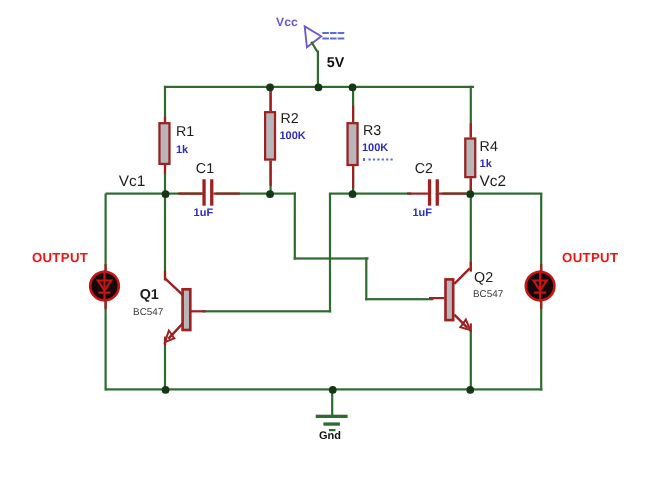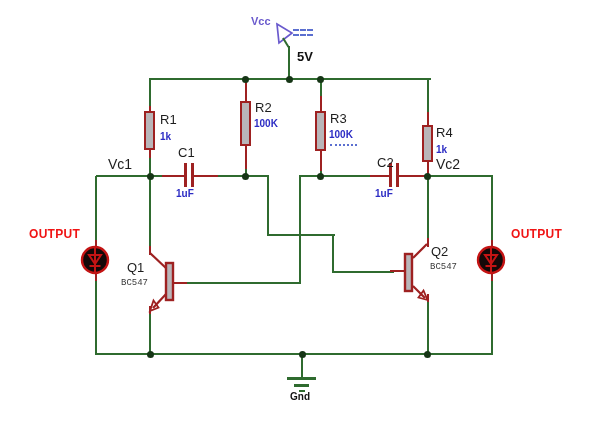--- a/index.html
+++ b/index.html
@@ -17,21 +17,21 @@
   .wh{position:absolute;height:2px;background:var(--wire);}
   .wv{position:absolute;width:2px;background:var(--wire);}
   .lh{position:absolute;height:2px;background:var(--lead);}
   .lv{position:absolute;width:2px;background:var(--lead);}
   .dot{position:absolute;width:7px;height:7px;border-radius:50%;background:var(--dotc);}
   .res{position:absolute;width:11px;background:#b9b6b9;border:2px solid var(--lead);box-sizing:border-box;}
   .plate{position:absolute;width:3px;height:24px;background:var(--lead);}
   .lbl{position:absolute;font-size:13px;color:var(--ink);white-space:nowrap;}
   .net{position:absolute;font-size:14px;color:var(--ink);white-space:nowrap;}
   .val{position:absolute;font-size:10px;font-weight:bold;color:var(--val);white-space:nowrap;}
-  .part{position:absolute;font-size:9px;color:#3a3a3a;white-space:nowrap;font-family:Liberation Mono, monospace;}
+  .part{position:absolute;font-size:9px;color:#3a3a3a;white-space:nowrap;}
   .out{position:absolute;font-size:12px;font-weight:bold;color:var(--out);letter-spacing:.3px;white-space:nowrap;}
   .pwr{position:absolute;font-weight:bold;color:#111;}
   .dash{position:absolute;border-top:2px dashed #5b6fd0;}
   .gndbar{position:absolute;background:var(--wire);}
   svg{position:absolute;overflow:visible;}
 </style>
 </head>
 <body>
 
 <div id="canvas">
@@ -158,24 +158,24 @@
   <div class="val" style="left:160px;top:131px;">1k</div>
   <div class="lbl" style="left:255px;top:100px;">R2</div>
   <div class="val" style="left:254px;top:118px;">100K</div>
   <div class="lbl" style="left:330px;top:111px;">R3</div>
   <div class="val" style="left:329px;top:129px;">100K</div>
   <div class="lbl" style="left:436px;top:125px;">R4</div>
   <div class="val" style="left:436px;top:144px;">1k</div>
 
   <div class="lbl" style="left:178px;top:145px;">C1</div>
   <div class="val" style="left:176px;top:188px;">1uF</div>
-  <div class="lbl" style="left:377px;top:155px;">C2</div>
+  <div class="lbl" style="left:377px;top:145px;">C2</div>
   <div class="val" style="left:375px;top:188px;">1uF</div>
 
-  <div class="lbl" style="left:127px;top:260px;">Q1</div>
+  <div class="lbl" style="left:127px;top:260px;font-weight:bold;">Q1</div>
   <div class="part" style="left:121px;top:278px;">BC547</div>
   <div class="lbl" style="left:431px;top:244px;">Q2</div>
   <div class="part" style="left:430px;top:262px;">BC547</div>
 
   <div class="out" style="left:29px;top:227px;">OUTPUT</div>
   <div class="out" style="left:511px;top:227px;">OUTPUT</div>
   <div class="pwr" style="left:290px;top:391px;font-size:10px;">Gnd</div>
 
 </div>
 

